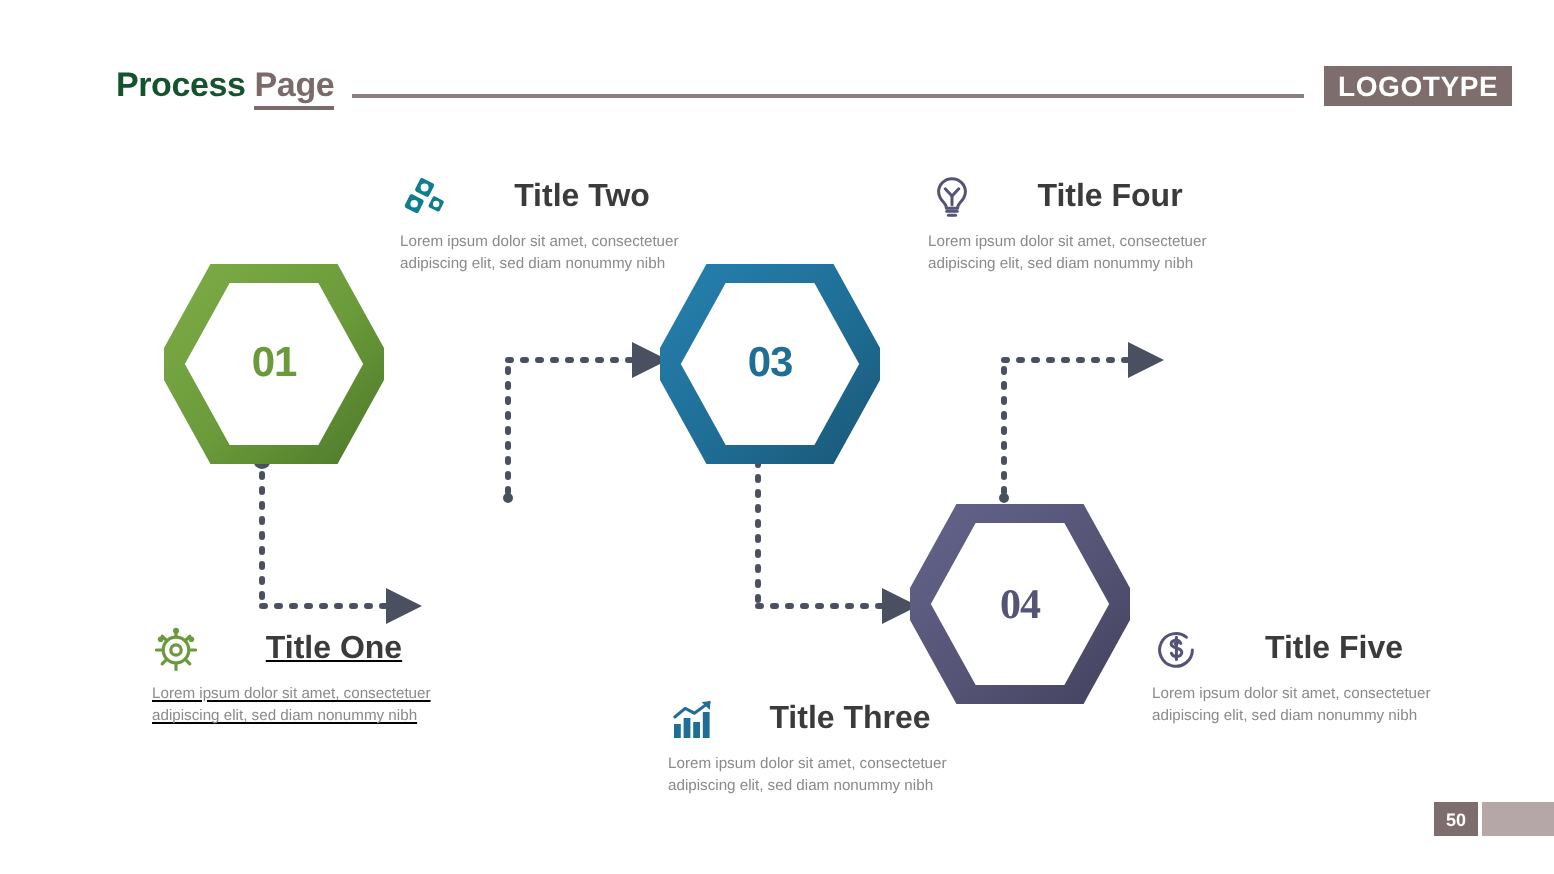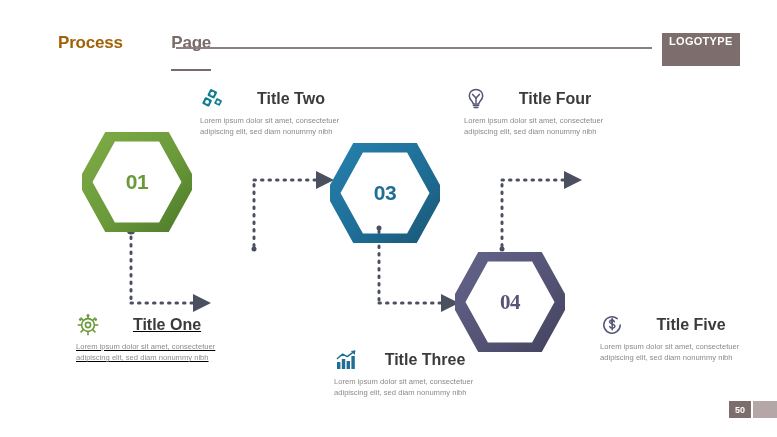--- a/index.html
+++ b/index.html
@@ -23,42 +23,41 @@
     width: 777px; height: 70px;
   }
   #page-title {
     position: absolute;
     left: 58px; top: 33px;
     font-size: 17px;
     font-weight: bold;
     letter-spacing: -0.2px;
     white-space: nowrap;
   }
-  #page-title .t-light { color: #a16207; }
+  #page-title .t-light { color: #14532d; }
   #page-title .t-dark  {
     color: #7b6a6a;
     border-bottom: 2px solid #7b6a6a;
-    padding-bottom: 17px;
-    margin-left: 44px;
+    padding-bottom: 1px;
   }
   #title-rule {
     position: absolute;
     left: 176px; top: 47px;
     width: 476px; height: 2px;
     background: #8d7f7f;
   }
   #logotype-badge {
     position: absolute;
     left: 662px; top: 33px;
     background: #7e6d6d;
     color: #ffffff;
-    font-size: 11px;
+    font-size: 14px;
     font-weight: bold;
     letter-spacing: 0.3px;
-    padding: 3px 7px 19px 7px;
+    padding: 3px 7px 3px 7px;
     line-height: 1;
   }
 
   
   #stage {
     position: absolute;
     left: 0; top: 0;
     width: 777px; height: 437px;
   }
   #connectors {
@@ -82,21 +81,21 @@
     display: flex;
     align-items: center;
     justify-content: center;
     font-size: 21px;
     font-weight: bold;
     letter-spacing: -0.5px;
   }
 
   #hex-01 { left: 82px;  top: 132px; }
   #hex-02 { left: 207px; top: 252px; }
-  #hex-03 { left: 330px; top: 132px; margin-top: 11px; }
+  #hex-03 { left: 330px; top: 132px; }
   #hex-04 { left: 455px; top: 252px; font-family: Liberation Serif, serif; }
   #hex-05 { left: 578px; top: 132px; }
 
   
   .block {
     position: absolute;
     width: 160px;
   }
   .block .blk-head {
     display: flex;
@@ -122,26 +121,26 @@
     text-align: left;
     font-size: 7.6px;
     line-height: 1.48;
     color: #8a8a8a;
   }
 
   #blk-one   { left: 76px;  top: 312px; text-decoration: underline; }
   #blk-two   { left: 200px; top: 86px;  }
   #blk-three { left: 334px; top: 312px; margin-top: 35px; }
   #blk-four  { left: 464px; top: 86px;  }
-  #blk-five  { left: 600px; top: 312px; }
+  #blk-five  { left: 576px; top: 312px; }
 
   
   #footer {
     position: absolute;
-    left: 16px; top: 0;
+    left: 4px; top: 0;
     width: 683px; height: 437px;
     pointer-events: none;
     padding-left: 35px;
   }
   #page-number {
     position: absolute;
     left: 713px; top: 401px;
     width: 22px; height: 17px;
     background: #7e6d6d;
     color: #ffffff;

